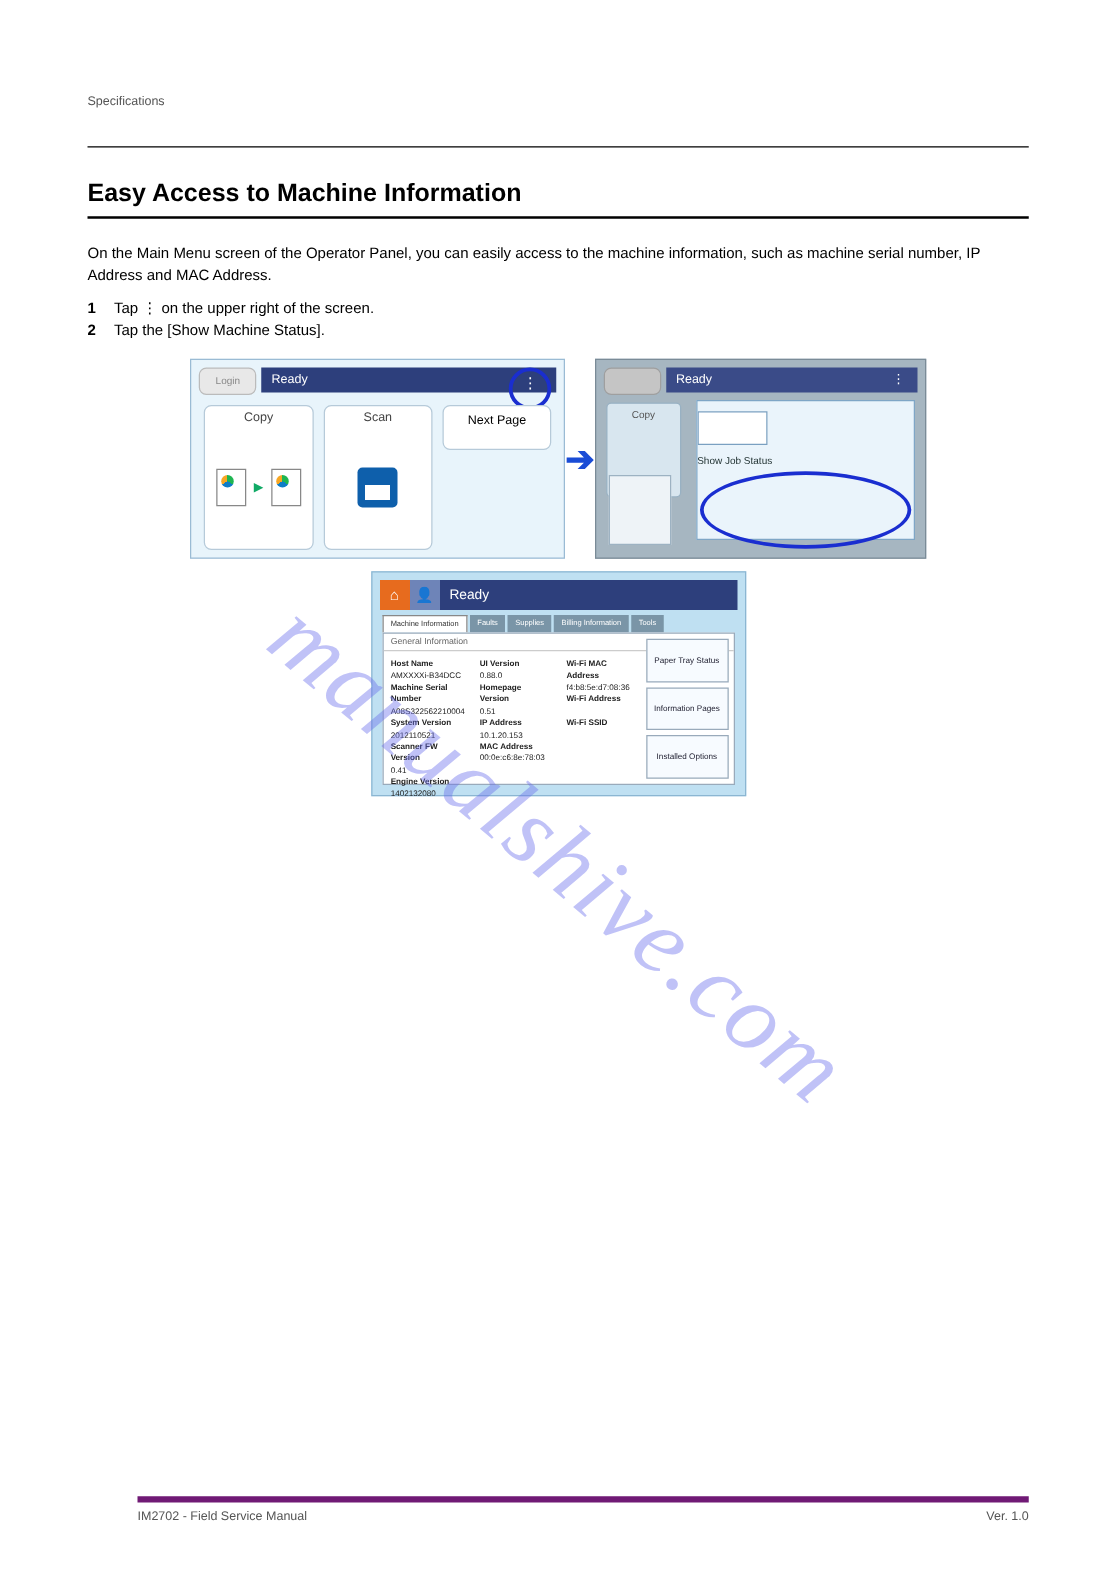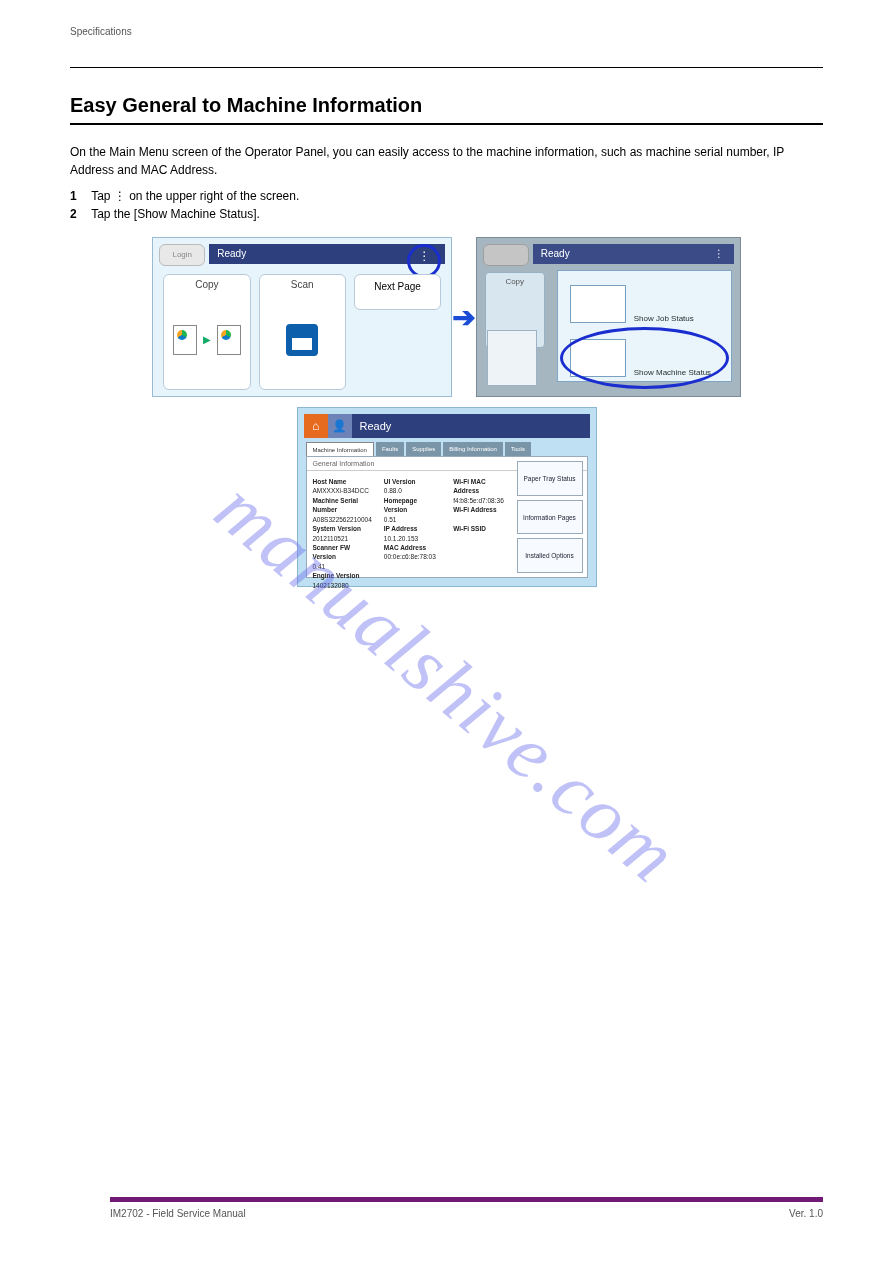--- a/index.html
+++ b/index.html
@@ -8,21 +8,21 @@
     background: #fff;
     font-family: Arial, Helvetica, sans-serif;
     color: #000;
     width: 893px;
   }
   .page {
     width: 893px;
     height: 1263px;
     position: relative;
     box-sizing: border-box;
-    padding: 26px 70px 40px 70px;
+    padding: 76px 70px 40px 70px;
   }
   .hr-top { border-top: 1px solid #000; margin: 30px 0 20px 0; }
   .hdr-row { display:flex; justify-content:space-between; font-size:10px; color:#555;}
   .section-title { font-size: 20px; font-weight: bold; margin-top:26px; }
   .hr-sec { border-top: 2px solid #000; margin-top: 6px; margin-bottom: 18px; }
   .body-txt { font-size: 12px; line-height: 1.5; }
   .steps { margin: 8px 0 14px 0; }
   .steps .num { font-weight: bold; display:inline-block; width:18px;}
   .figs-row1 { display:flex; justify-content:center; align-items:center; margin-bottom:10px;}
   .fig-left, .fig-right { position:relative; }
@@ -48,21 +48,21 @@
   .idcard-ico { width:36px; height:24px; border:2px solid #123b7a; background:#fff; position:relative; border-radius:2px;}
   .idcard-ico::before{content:"";position:absolute;left:3px;top:3px;width:12px;height:16px;background:#cfe5ff;}
   .idcard-ico::after{content:"";position:absolute;right:3px;top:5px;width:14px;height:2px;background:#123b7a; box-shadow:0 5px 0 #123b7a,0 10px 0 #123b7a;}
   
   .scr-b { width:100%; height:100%; background:#a6b6c1; border:1px solid #7a8b97; box-sizing:border-box; position:relative; }
   .scr-b .login-btn{filter:brightness(.85);}
   .scr-b .topbar-b { position:absolute; left:56px; top:6px; right:6px; height:20px; background:#3a4b88; color:#fff; font-size:10px; padding-left:8px; line-height:20px;}
   .scr-b .bgtile{position:absolute;top:34px;left:8px;width:58px;height:70px;background:#d8e6ef;border:1px solid #98b1c3;border-radius:4px;font-size:8px;text-align:center;padding-top:4px;color:#555;}
   .printer-drawing{position:absolute; left:10px; bottom:10px; width:48px; height:54px; background:#eef3f7;border:1px solid #9db2c2;}
   .popover{position:absolute; left:80px; top:32px; right:8px; bottom:14px; background:#eaf4fb; border:1px solid #7fa6c6;}
-  .pop-row{position:absolute;left:12px;right:8px;height:44px;display:flex;align-items:flex-end;gap:8px;}
+  .pop-row{position:absolute;left:0;right:8px;height:44px;display:flex;align-items:flex-start;gap:8px;flex-direction:column;}
   .pop-row.r1{top:8px;}
   .pop-row.r2{top:62px;}
   .mini{width:54px;height:36px;background:#fff;border:1px solid #7aa0c1;}
   .pop-lbl{font-size:8px;color:#233;}
   .ellipse-highlight{position:absolute;left:2px;top:56px;right:2px;height:56px;border:3px solid #1a2ed0;border-radius:50%/50%;}
   
   .fig3-wrap{ display:flex; justify-content:center; }
   .scr-c { width:300px; height:180px; background:#bfe0f2; border:1px solid #8bb6d2; position:relative; box-sizing:border-box;}
   .scr-c .hdr-bar{position:absolute;top:6px;left:6px;right:6px;height:24px;display:flex;}
   .hdr-btn{width:24px;height:24px;display:flex;align-items:center;justify-content:center;font-size:12px;color:#fff;}
@@ -88,21 +88,21 @@
 <body>
 
 <div class="page">
 
   <div class="hdr-row">
     <span>Specifications</span>
     <span></span>
   </div>
   <div class="hr-top"></div>
 
-  <div class="section-title">Easy General to Machine Information</div>
+  <div class="section-title">Easy Access to Machine Information</div>
   <div class="hr-sec"></div>
 
   <div class="body-txt">On the Main Menu screen of the Operator Panel, you can easily access to the machine information, such as machine serial number, IP Address and MAC Address.</div>
 
   <div class="body-txt steps">
     <div>
       <span class="num">1</span>
       <span>Tap  ⋮  on the upper right of the screen.</span>
     </div>
     <div>
@@ -154,24 +154,20 @@
         <div class="topbar-b">
           <span>Ready</span>
           <span style="position:absolute;right:10px;color:#fff;">⋮</span>
         </div>
         <div class="bgtile">Copy</div>
         <div class="printer-drawing"></div>
         <div class="popover">
           <div class="pop-row r1">
             <div class="mini"></div>
             <div class="pop-lbl">Show Job Status</div>
-          </div>
-          <div class="pop-row r2">
-            <div class="mini"></div>
-            <div class="pop-lbl">Show Machine Status</div>
           </div>
           <div class="ellipse-highlight"></div>
         </div>
       </div>
     </div>
   </div>
 
   <div class="fig3-wrap">
     <div class="scr-c">
       <div class="hdr-bar">

